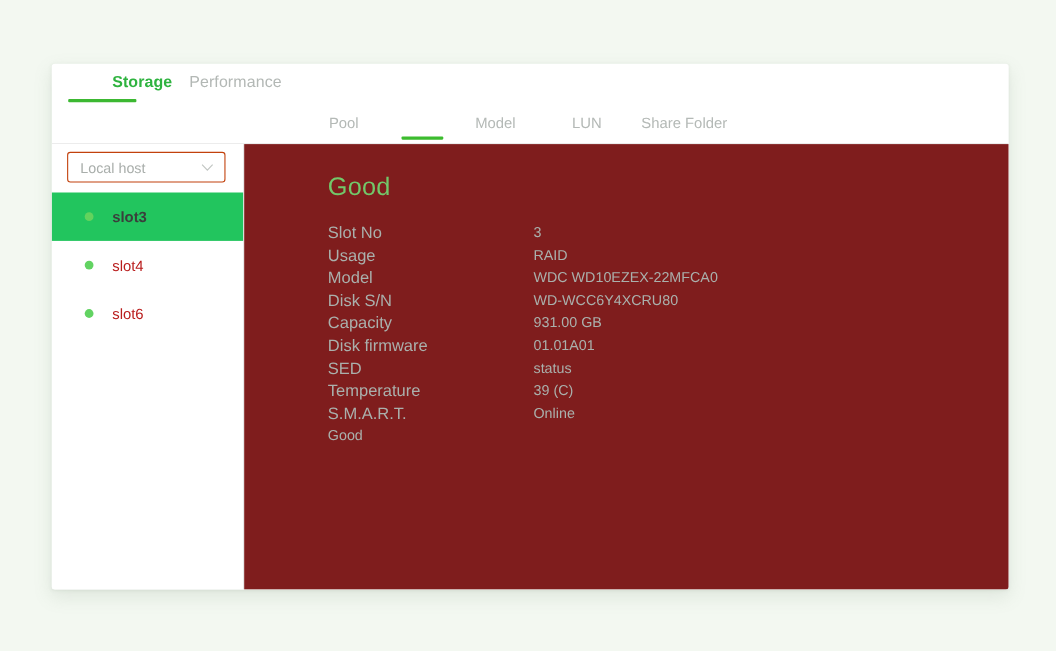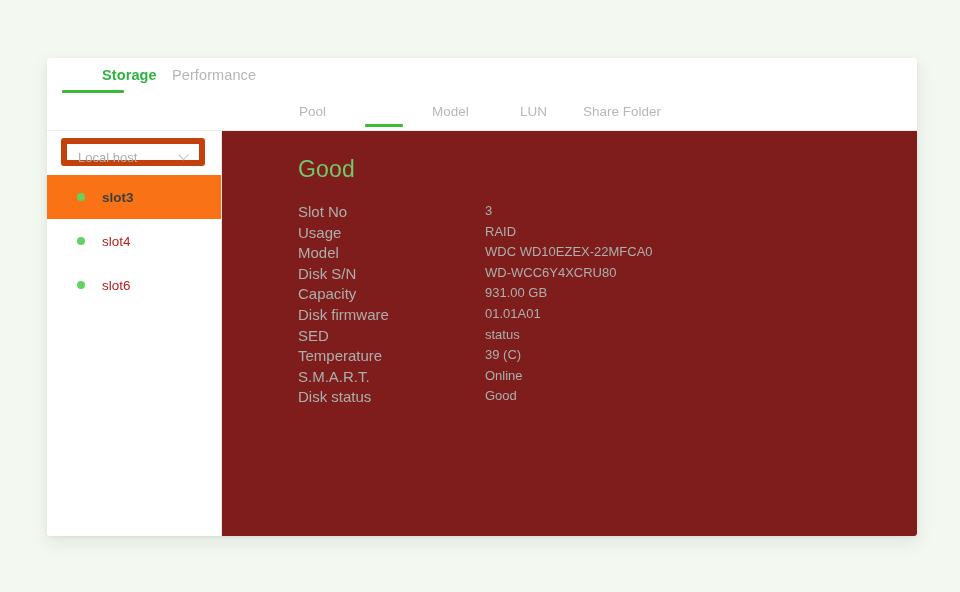--- a/index.html
+++ b/index.html
@@ -130,21 +130,21 @@
     background: #ffffff;
     border-right: 1px solid #e6e6e6;
   }
 
   .host-select {
     position: absolute;
     left: 14px;
     top: 7px;
     width: 144px;
     height: 28px;
-    border: 6px solid #c2410c;
+    border: 1px solid #c2410c;
     border-radius: 3px;
     background: #ffffff;
     box-sizing: border-box;
     cursor: pointer;
   }
   .host-select-label {
     position: absolute;
     left: 11px;
     top: 6px;
     font-size: 13px;
@@ -167,21 +167,21 @@
     width: 174px;
   }
   .slot-item {
     position: relative;
     height: 44px;
     display: flex;
     align-items: center;
     cursor: pointer;
   }
   .slot-item.selected {
-    background: #f97316;
+    background: #22c55e;
   }
   .slot-dot {
     width: 8px;
     height: 8px;
     border-radius: 50%;
     background: #62d362;
     margin-left: 30px;
     flex: none;
   }
   .slot-item.selected .slot-dot {
@@ -327,21 +327,20 @@
         </div>
         <div class="detail-row">
           <span class="detail-label">Temperature</span>
           <span class="detail-value">39 (C)</span>
         </div>
         <div class="detail-row">
           <span class="detail-label">S.M.A.R.T.</span>
           <span class="detail-value">Online</span>
         </div>
         <div class="detail-row">
-          <span class="detail-label">Disk status</span>
           <span class="detail-value">Good</span>
         </div>
 
       </div>
     </div>
 
   </div>
 </div>
 
 </body></html>

